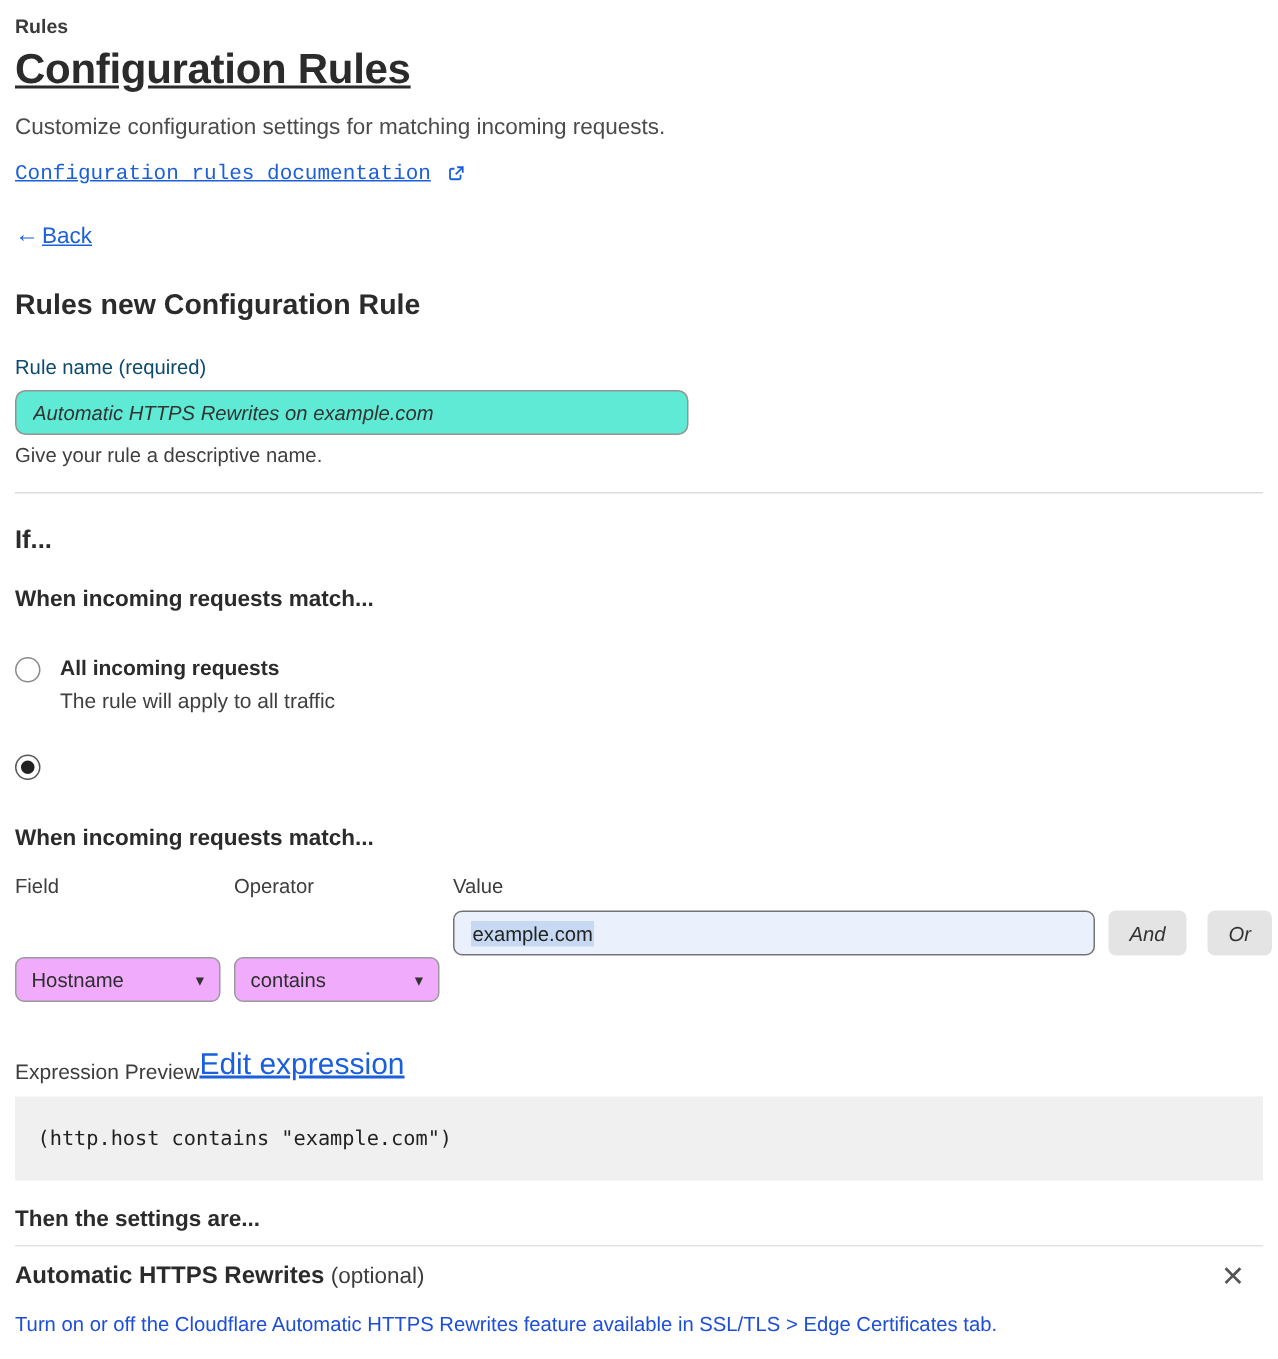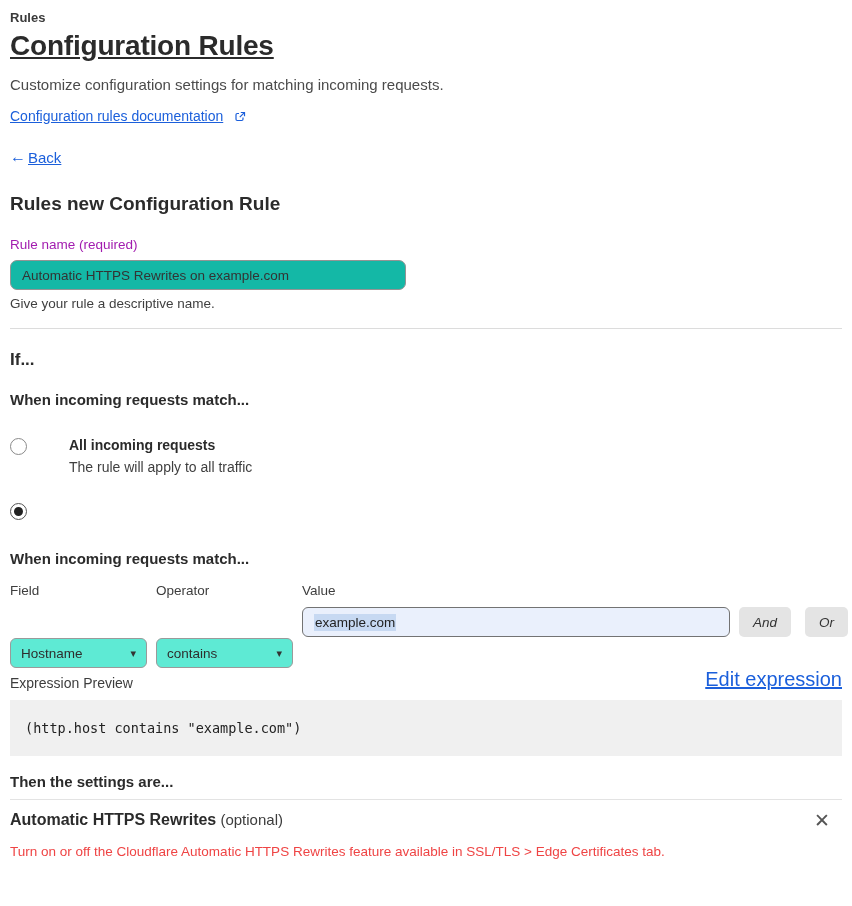--- a/index.html
+++ b/index.html
@@ -7,91 +7,91 @@
   body {
     font-family: "Liberation Sans", "DejaVu Sans", sans-serif;
     color: #2e2e2e;
     padding: 10px 10px 10px 10px;
     position: relative;
   }
   .breadcrumb { font-size: 13px; font-weight: 600; color: #3a3a3a; }
   .page-title { font-size: 28px; font-weight: 700; color: #2b2b2b; margin-top: 5px; letter-spacing: -0.2px; text-decoration: underline; }
   .subtitle { font-size: 15px; color: #4b4b4b; margin-top: 14px; }
   a.link { color: #1b5fdb; text-decoration: underline; cursor: pointer; }
-  .doc-link-row { margin-top: 15px; font-size: 14px; display: flex; align-items: center; gap: 11px; }
+  .doc-link-row { margin-top: 15px; font-size: 14px; display: flex; align-items: center; gap: 11px; font-family: Liberation Mono, monospace; }
   .ext-icon { display: inline-block; width: 12px; height: 12px; }
   .back-row { margin-top: 24px; font-size: 15px; display: flex; align-items: center; }
   .back-arrow { color: #1b5fdb; text-decoration: none; margin-right: 2px; font-size: 16px; }
   .section-title { font-size: 19px; font-weight: 700; color: #2b2b2b; margin-top: 27px; }
-  .field-label { font-size: 13.5px; color: #a21caf; margin-top: 22px; }
+  .field-label { font-size: 13.5px; color: #0c4a6e; margin-top: 22px; }
   .rule-name-input {
-    margin-top: 8px; width: 396px; height: 30px;
+    margin-top: 8px; width: 449px; height: 30px;
     border: 1px solid #949494; border-radius: 7px;
     font-family: "Liberation Sans", "DejaVu Sans", sans-serif;
-    font-size: 13.5px; color: #333; padding: 0 11px; background: #14b8a6;
+    font-size: 13.5px; color: #333; padding: 0 11px; background: #5eead4; font-style: italic;
   }
   .help-text { font-size: 13.5px; color: #3f3f3f; margin-top: 6px; }
   .divider { border: none; border-top: 1px solid #dcdcdc; margin-top: 17px; }
   .if-title { font-size: 17px; font-weight: 700; color: #2b2b2b; margin-top: 21px; }
   .match-label { font-size: 15px; font-weight: 700; color: #2b2b2b; margin-top: 21px; }
-  .radio-option { display: flex; margin-top: 29px; gap: 29px; }
+  .radio-option { display: flex; margin-top: 29px; }
   .radio-option + .radio-option { margin-top: 27px; }
   .radio-circle {
     width: 17px; height: 17px; border: 1px solid #8a8a8a; border-radius: 50%;
     background: #fff; margin-top: 1px; flex: 0 0 17px; position: relative; cursor: pointer;
   }
   .radio-circle.selected { border-color: #555; }
   .radio-circle.selected::after {
     content: ""; position: absolute; left: 3px; top: 3px; width: 9px; height: 9px;
     border-radius: 50%; background: #222;
   }
   .radio-texts { margin-left: 13px; }
   .radio-label { font-size: 14px; font-weight: 700; color: #2b2b2b; cursor: pointer; }
   .radio-desc { font-size: 14px; color: #3f3f3f; margin-top: 6px; }
   .builder-title { font-size: 15px; font-weight: 700; color: #2b2b2b; margin-top: 30px; }
   .builder-row { display: flex; gap: 9px; margin-top: 16px; align-items: flex-start; }
   .col-label { font-size: 13.5px; color: #3d3d3d; height: 19px; margin-bottom: 5px; }
   .select-box {
     width: 137px; height: 30px; border: 1px solid #9a9a9a; border-radius: 6px;
-    background: #5eead4; display: flex; align-items: center; justify-content: space-between;
+    background: #f0abfc; display: flex; align-items: center; justify-content: space-between;
     padding: 0 10px; font-size: 13.5px; color: #2e2e2e; cursor: pointer; margin-top: 36px;
   }
   .caret { font-size: 11px; color: #333; }
   .value-input {
     width: 428px; height: 30px; border: 1px solid #737373; border-radius: 6px;
     background: #eaf0fc; display: flex; align-items: center; padding: 0 11px;
     font-size: 13.5px; color: #222; cursor: text;
   }
   .value-selected-text { background: #c7d9f2; padding: 1px 1px; }
   .hint-text { font-size: 13.5px; color: #3f3f3f; margin-top: 7px; }
   .andor-wrap { display: flex; margin-top: 24px; }
   .andor-btn {
     height: 30px; border: none; border-radius: 5px; background: #e4e4e4;
     font-family: "Liberation Sans", "DejaVu Sans", sans-serif;
     font-size: 13.5px; color: #333; padding: 0 14px; cursor: pointer; font-style: italic;
   }
   .or-btn { margin-left: 14px; }
-  .preview-row { display: flex; justify-content: space-between; align-items: flex-end; }
+  .preview-row { display: flex; justify-content: flex-start; align-items: flex-end; margin-top: 31px; }
   .preview-label { font-size: 14px; color: #3d3d3d; }
   .edit-link { font-size: 20px; }
   .code-block {
     margin-top: 9px; background: #f0f0f0; width: 832px; padding: 20px 15px;
     font-family: "DejaVu Sans Mono", "Liberation Mono", monospace;
     font-size: 13.5px; color: #222;
   }
   .then-title { font-size: 15px; font-weight: 700; color: #2b2b2b; margin-top: 17px; }
   .setting-divider { border: none; border-top: 1px solid #e3e3e3; margin-top: 9px; }
   .setting-header { display: flex; justify-content: space-between; align-items: flex-start; margin-top: 11px; }
   .setting-name { font-size: 16px; font-weight: 700; color: #2b2b2b; display: inline; }
   .setting-optional { font-size: 15px; font-weight: 400; color: #3d3d3d; }
   .close-btn {
     background: none; border: none; font-size: 19px; color: #555; cursor: pointer;
     line-height: 1; padding: 0 4px; margin-right: 8px;
   }
-  .setting-desc { font-size: 13.5px; color: #ef4444; margin-top: 14px; }
+  .setting-desc { font-size: 13.5px; color: #1d4ed8; margin-top: 14px; }
 </style>
 </head>
 <body>
 
 
 
 <div class="breadcrumb">Rules</div>
 
 <h1 class="page-title">Configuration Rules</h1>
 

